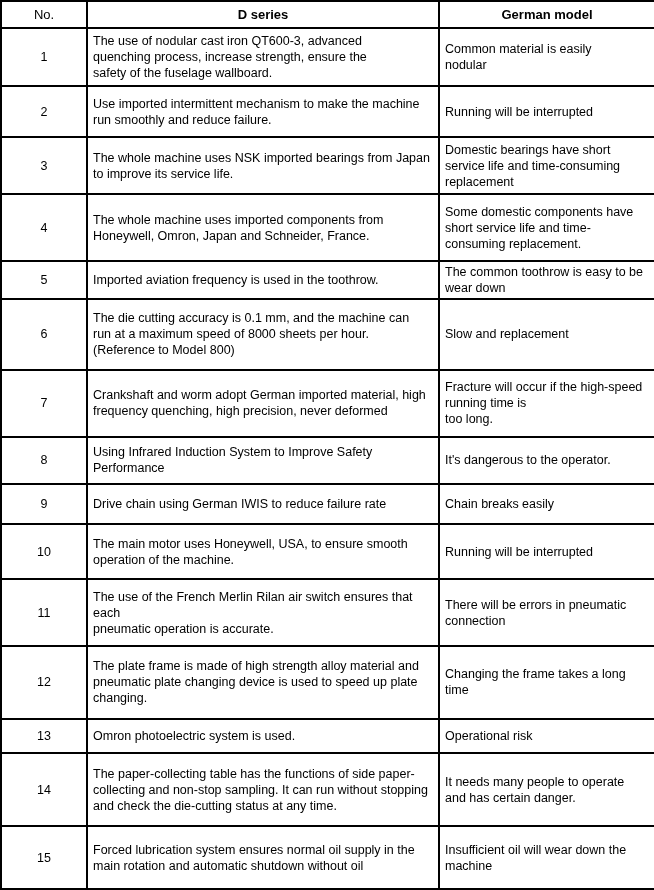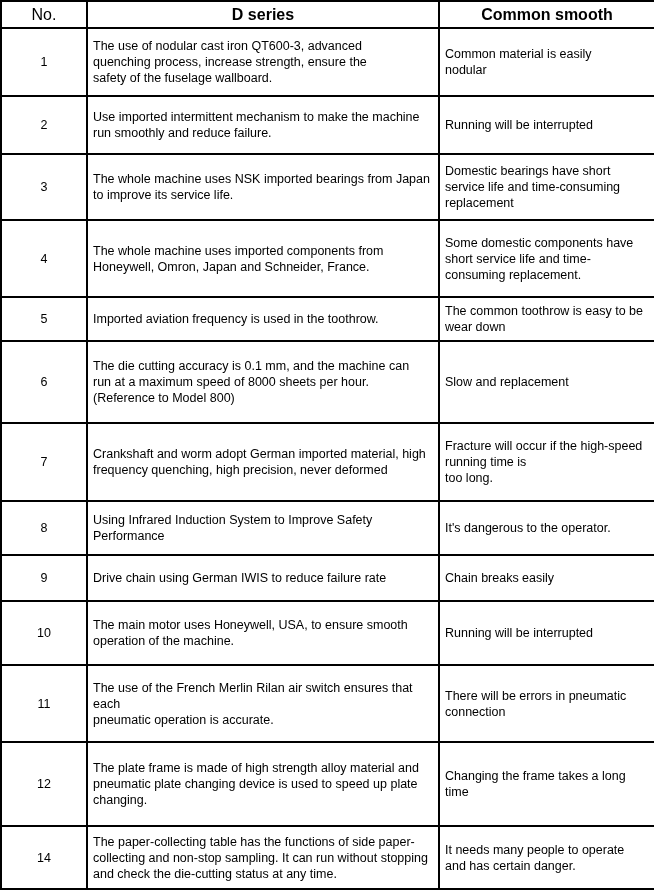--- a/index.html
+++ b/index.html
@@ -22,21 +22,21 @@
   table.cmp th, table.cmp td {
     border: 2px solid #000000;
     vertical-align: middle;
     font-size: 12.5px;
     line-height: 16px;
     white-space: pre-line;
     overflow: hidden;
     box-sizing: border-box;
   }
   table.cmp th {
-    font-size: 16px;
+    font-size: 13px;
     text-align: center;
     padding: 2px 2px;
   }
   th.hdr-no { font-weight: normal; }
   th.hdr-d, th.hdr-c { font-weight: bold; }
   td.col-no {
     text-align: center;
     padding: 2px 2px;
   }
   td.col-d, td.col-c {
@@ -67,21 +67,21 @@
 <table class="cmp">
   <colgroup>
     <col style="width:86px">
     <col style="width:352px">
     <col style="width:216px">
   </colgroup>
   <thead>
     <tr>
       <th class="hdr-no">No.</th>
       <th class="hdr-d">D series</th>
-      <th class="hdr-c">Common smooth</th>
+      <th class="hdr-c">German model</th>
     </tr>
   </thead>
   <tbody>
     <tr>
       <td class="col-no">1</td>
       <td class="col-d">The use of nodular cast iron QT600-3, advanced
 quenching process, increase strength, ensure the
 safety of the fuselage wallboard.</td>
       <td class="col-c">Common material is easily
 nodular</td>
@@ -156,21 +156,33 @@
     </tr>
     <tr>
       <td class="col-no">12</td>
       <td class="col-d">The plate frame is made of high strength alloy material and
 pneumatic plate changing device is used to speed up plate
 changing.</td>
       <td class="col-c">Changing the frame takes a long
 time</td>
     </tr>
     <tr>
+      <td class="col-no">13</td>
+      <td class="col-d">Omron photoelectric system is used.</td>
+      <td class="col-c">Operational risk</td>
+    </tr>
+    <tr>
       <td class="col-no">14</td>
       <td class="col-d">The paper-collecting table has the functions of side paper-
 collecting and non-stop sampling. It can run without stopping
 and check the die-cutting status at any time.</td>
       <td class="col-c">It needs many people to operate
 and has certain danger.</td>
     </tr>
+    <tr>
+      <td class="col-no">15</td>
+      <td class="col-d">Forced lubrication system ensures normal oil supply in the
+main rotation and automatic shutdown without oil</td>
+      <td class="col-c">Insufficient oil will wear down the
+machine</td>
+    </tr>
   </tbody>
 </table>
 
 </body></html>

